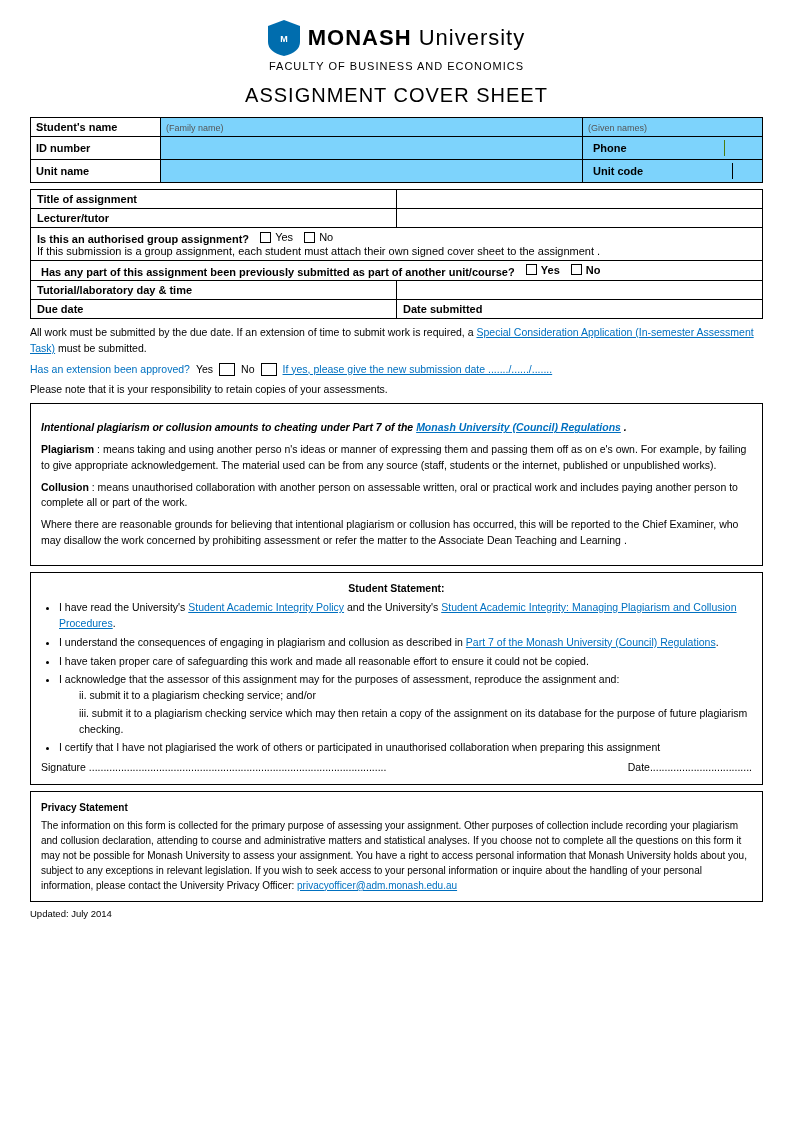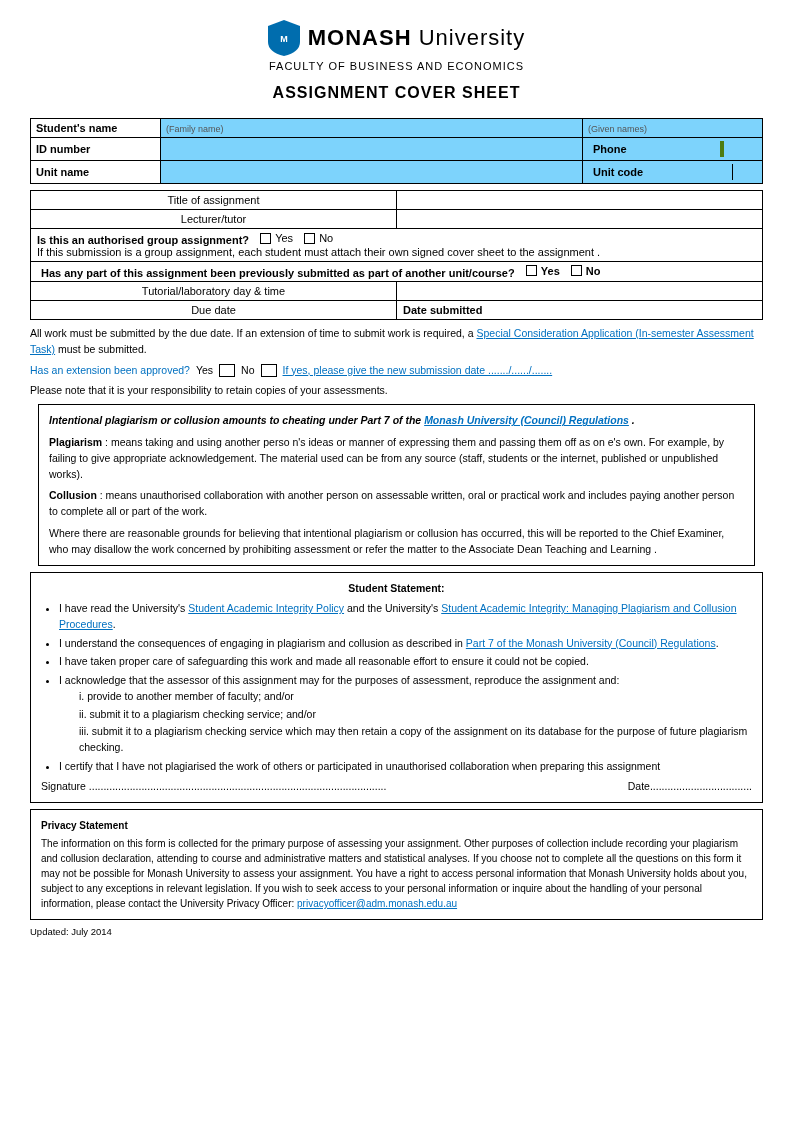--- a/index.html
+++ b/index.html
@@ -26,24 +26,24 @@
     .logo-shield {
       width: 32px;
       height: 36px;
     }
     .faculty-name {
       font-size: 11px;
       letter-spacing: 1px;
       margin-bottom: 12px;
     }
     .page-title {
-      font-size: 16px;
-      font-weight: bold;
+      font-size: 20px;
+      font-weight: normal;
       letter-spacing: 1px;
-      margin-bottom: 16px;
+      margin-bottom: 10px;
     }
     .main-table {
       width: 100%;
       border-collapse: collapse;
       margin-bottom: 6px;
     }
     .main-table td, .main-table th {
       border: 1px solid #000;
       padding: 3px 5px;
       vertical-align: middle;
@@ -66,22 +66,21 @@
       width: 100%;
       border-collapse: collapse;
       margin-bottom: 6px;
     }
     .section-table td {
       border: 1px solid #000;
       padding: 3px 6px;
       vertical-align: middle;
     }
     .bold-label {
-      font-weight: normal;
-      text-align: center;
+      font-weight: bold;
     }
     .checkbox-area {
       display: inline-flex;
       align-items: center;
       gap: 4px;
       margin-left: 8px;
     }
     .checkbox-box {
       display: inline-block;
       width: 11px;
@@ -115,22 +114,22 @@
     }
     .ext-small-box {
       display: inline-block;
       width: 16px;
       height: 13px;
       border: 1px solid #000;
       vertical-align: middle;
     }
     .plagiarism-box {
       border: 1px solid #000;
-      padding: 8px 10px;
-      margin: 6px 8px;
+      padding: 16px 10px;
+      margin: 6px 0;
       font-size: 10.5px;
       line-height: 1.5;
     }
     .plagiarism-box p {
       margin-bottom: 6px;
     }
     .plagiarism-box p:last-child {
       margin-bottom: 0;
     }
     .italic-bold {
@@ -214,21 +213,21 @@
       <span class="sub-label">(Given names)</span>
     </td>
   </tr>
   <tr>
     <td class="label-cell">ID number</td>
     <td class="field-cell"></td>
     <td class="field-cell">
       <table style="width:100%; border-collapse:collapse;">
         <tbody>
               <tr>
-          <td style="border:none; border-right:4px solid #4d7c0f; padding:2px 5px; font-weight:bold; white-space:nowrap;">Phone</td>
+          <td style="border:none; border-right:1px solid #4d7c0f; padding:2px 5px; font-weight:bold; white-space:nowrap;">Phone</td>
           <td style="border:none; padding:2px 5px;"></td>
         </tr>
       </tbody>
           </table>
     </td>
   </tr>
   <tr>
     <td class="label-cell">Unit name</td>
     <td class="field-cell"></td>
     <td class="field-cell">
@@ -330,21 +329,20 @@
     <li>
       <span>I have read the University's </span><span class="link-blue">Student Academic Integrity Policy</span><span> and the University's </span><span class="link-blue">Student Academic Integrity: Managing Plagiarism and Collusion Procedures</span><span>.</span>
     </li>
     <li>
       <span>I understand the consequences of engaging in plagiarism and collusion as described in </span><span class="link-blue">Part 7 of the Monash University (Council) Regulations</span><span>.</span>
     </li>
     <li>I have taken proper care of safeguarding this work and made all reasonable effort to ensure it could not be copied.</li>
     <li>
       <span>I acknowledge that the assessor of this assignment may for the purposes of assessment, reproduce the assignment and:</span>
       <ol class="sub-list">
-        <li>i.       provide to another member of faculty; and/or</li>
         <li>ii.      submit it to a plagiarism checking service; and/or</li>
         <li>iii.     submit it to a plagiarism checking service which may then retain a copy of the assignment on its database for the purpose of future plagiarism checking.</li>
       </ol>
     </li>
     <li>I certify that I have not plagiarised the work of others or participated in unauthorised collaboration when preparing this assignment</li>
   </ul>
   <div class="signature-line">
     <span>Signature ......................................................................................................</span>
     <span>Date...................................</span>
   </div>

